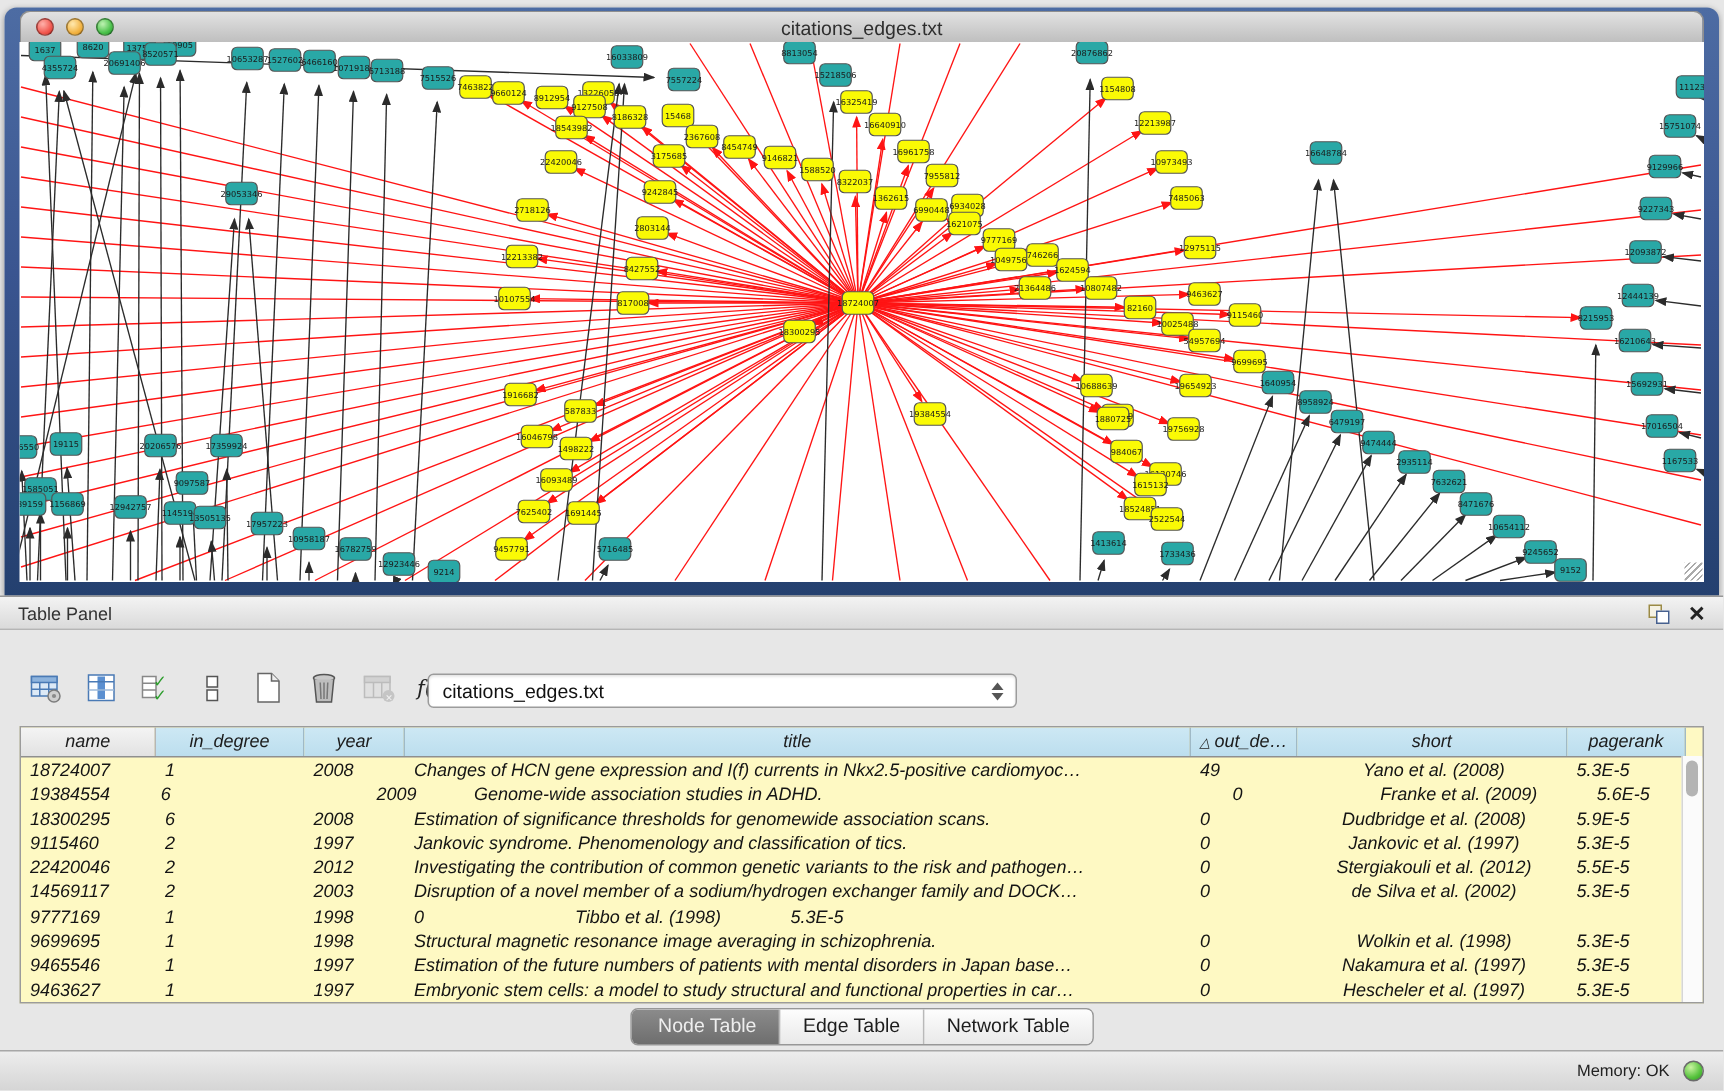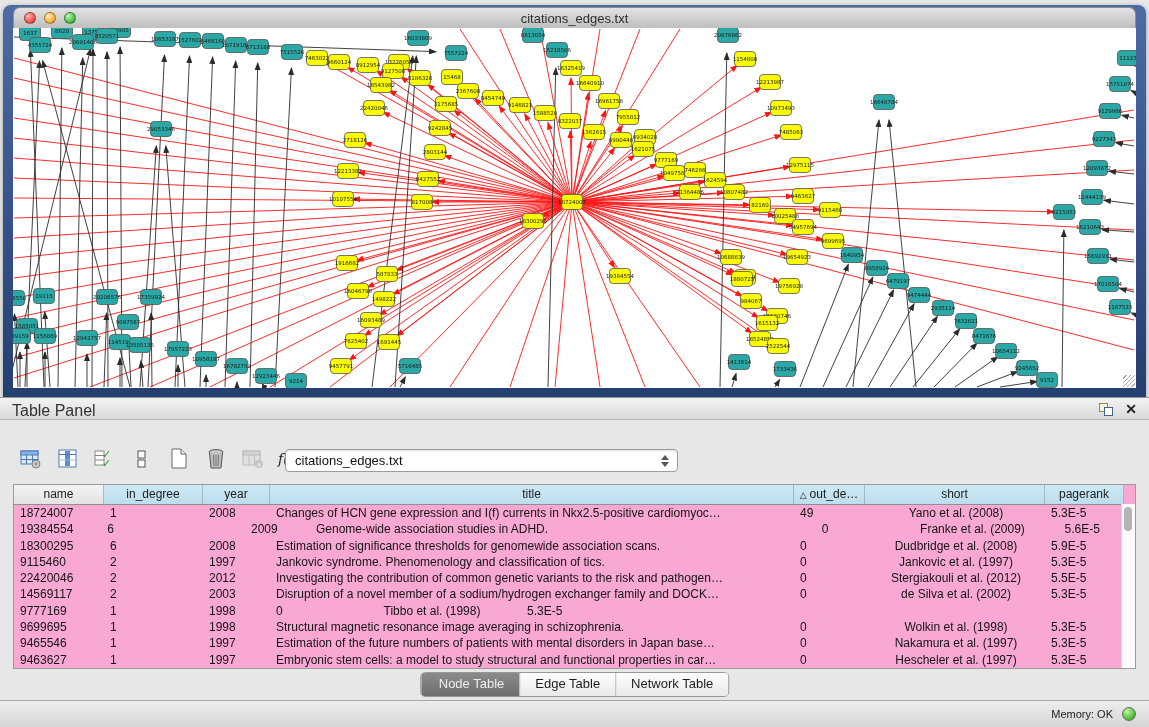--- a/index.html
+++ b/index.html
@@ -22,21 +22,21 @@
   .win-title{position:absolute;left:0;right:0;top:3px;text-align:center;font-size:13px;color:#2e2e2e;}
   .canvas{position:absolute;left:10px;right:10px;top:23px;bottom:9px;background:#fff;overflow:hidden;}
   .canvas svg{display:block;}
   .grip{position:absolute;right:1px;bottom:1px;width:12px;height:12px;
     background:repeating-linear-gradient(135deg,transparent 0 2px,#aaa 2px 3px);}
 
   
   .panel-titlebar{position:absolute;left:0;top:397px;width:100%;height:23px;box-sizing:border-box;
     background:linear-gradient(180deg,#f3f3f3,#dadada);
     border-top:1px solid #979797;border-bottom:1px solid #b5b5b5;}
-  .panel-title{position:absolute;left:12px;top:4px;font-size:16px;color:#333;}
+  .panel-title{position:absolute;left:12px;top:4px;font-size:12px;color:#333;}
   .float-btn{position:absolute;right:36px;top:5px;width:14px;height:13px;cursor:default;}
   .float-btn .sq1{position:absolute;left:0;top:0;width:7px;height:7px;border:1px solid #9a8a46;background:#f5f2e4;}
   .float-btn .sq2{position:absolute;right:0;bottom:0;width:7px;height:7px;border:1px solid #46608f;background:#fff;}
   .close-btn{position:absolute;right:12px;top:2px;font-size:14px;font-weight:bold;color:#222;line-height:18px;}
 
   .panel-body{position:absolute;left:0;top:420px;width:100%;height:280px;background:#e7e7e7;}
 
   .toolbar{position:absolute;left:18px;top:24px;height:30px;display:flex;align-items:center;gap:11px;}
   .tool-btn{width:26px;height:26px;display:flex;align-items:center;justify-content:center;}
   .fx{font-family:"DejaVu Serif",serif;font-style:italic;font-size:14px;color:#222;}
@@ -45,21 +45,21 @@
     background:#fff;border:1px solid #9c9c9c;border-radius:4px;
     font-size:13px;color:#111;line-height:21px;padding-left:9px;
     box-shadow:inset 0 1px 2px rgba(0,0,0,.12);}
   .combo-arrows{position:absolute;right:7px;top:4px;width:9px;height:14px;}
   .combo-arrows .up{position:absolute;top:1px;left:0;width:0;height:0;
     border-left:4px solid transparent;border-right:4px solid transparent;border-bottom:5px solid #555;}
   .combo-arrows .down{position:absolute;bottom:1px;left:0;width:0;height:0;
     border-left:4px solid transparent;border-right:4px solid transparent;border-top:5px solid #555;}
 
   .data-table{position:absolute;left:13px;top:64px;width:1123px;height:185px;box-sizing:border-box;
-    background:#f9a8d4;border:1px solid #9b9b9b;overflow:hidden;}
+    background:#fef9c3;border:1px solid #9b9b9b;overflow:hidden;font-style:italic;}
   .thead{display:flex;height:19px;border-bottom:1px solid #8f8f8f;}
   .hcell{box-sizing:border-box;height:19px;background:linear-gradient(180deg,#cde8f4,#bcdeee);
     border-right:1px solid #9fb9c6;font-size:12px;color:#1c1c1c;text-align:center;line-height:18px;
     white-space:nowrap;overflow:hidden;}
   .hcell.gray{background:linear-gradient(180deg,#f4f4f4,#e2e2e2);border-right:1px solid #b5b5b5;}
   .hcell .sort{font-size:9px;margin-right:3px;color:#222;}
   .tbody{position:relative;}
   .trow{display:flex;height:16.3px;}
   .tcell{box-sizing:border-box;font-size:12px;color:#141414;line-height:16px;
     padding:0 4px 0 6px;white-space:nowrap;overflow:hidden;}

